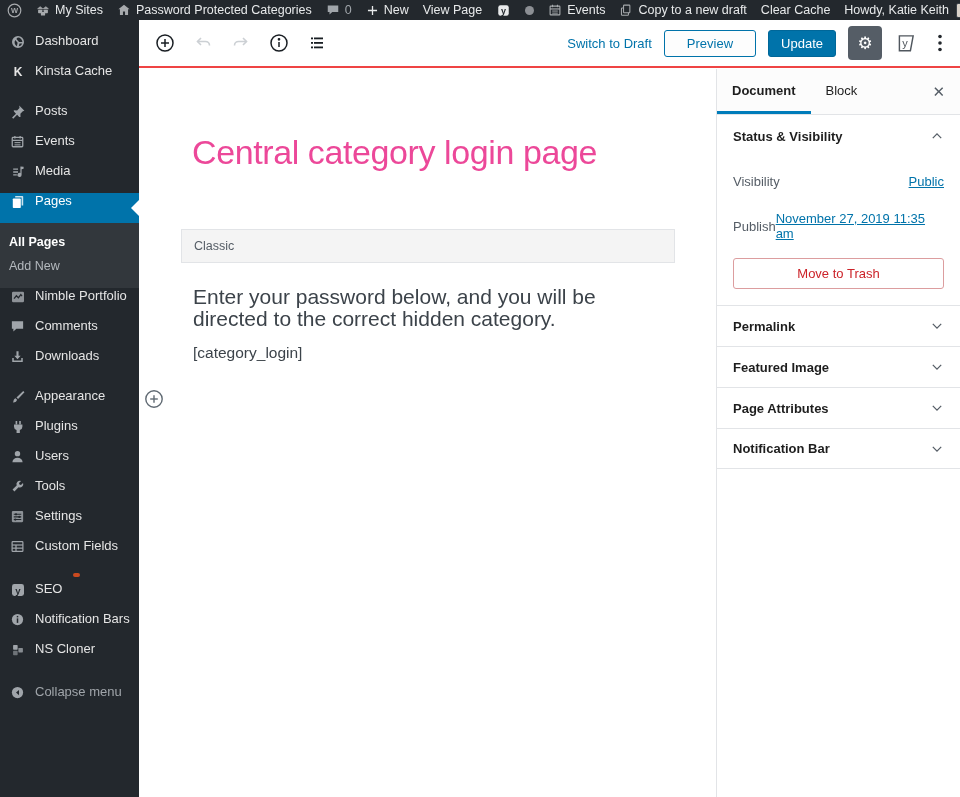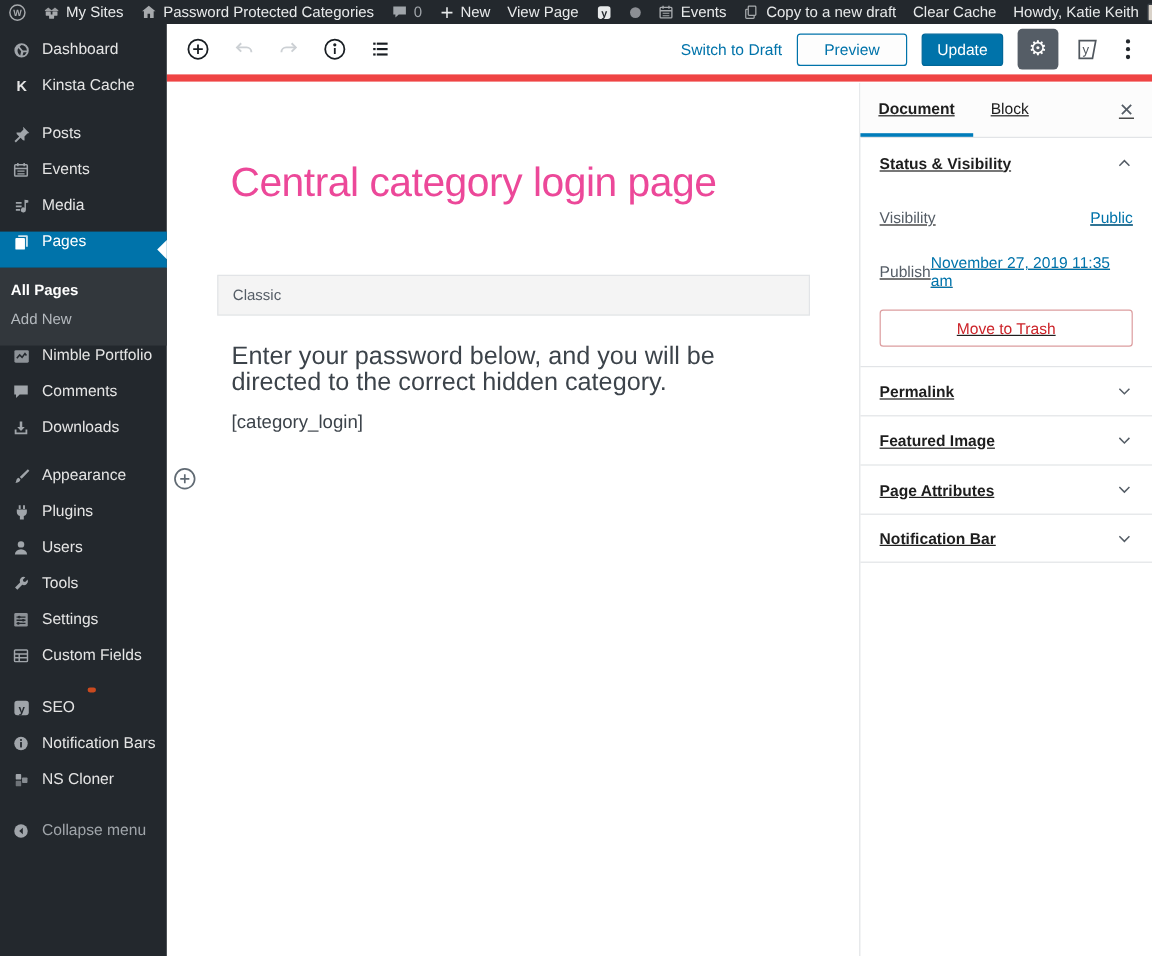--- a/index.html
+++ b/index.html
@@ -49,21 +49,21 @@
   .submenu-item { display:block; padding:5px 8px 5px 9px; color:#b4b9be; font-size:12.5px; cursor:pointer; }
   .submenu-item.current { color:#fff; font-weight:bold; }
   .menu-gap { height:10px; }
   .menu-gap-lg { height:13px; }
   .seo-badge { width:7px; height:4px; background:#ca4a1f; border-radius:2px; margin:-8px 0 0 2px; }
   .collapse-item { color:#a0a5aa; }
 
   
   .editor-header {
     position:absolute; left:139px; top:20px; right:0; height:48px;
-    background:#fff; border-bottom:6px solid #ef4444;
+    background:#fff; border-bottom:2px solid #ef4444;
     display:flex; align-items:center; padding:0 10px 0 12px; z-index:30;
   }
   .eh-left { display:flex; align-items:center; gap:10px; }
   .tb-btn { width:28px; height:28px; display:flex; align-items:center; justify-content:center; background:none; border:none; cursor:pointer; color:#191e23; }
   .tb-btn.disabled { color:#ccd0d4; cursor:default; }
   .eh-right { margin-left:auto; display:flex; align-items:center; gap:12px; }
   .link-draft { color:#0073aa; font-size:13px; text-decoration:none; cursor:pointer; }
   .btn { font-family:inherit; font-size:13px; border-radius:3px; cursor:pointer; }
   .btn-preview { background:#fdfdfd; border:1px solid #0073aa; color:#0073aa; padding:5px 22px; }
   .btn-update { background:#0073aa; border:1px solid #006799; color:#fff; padding:5px 12px; }
@@ -91,21 +91,21 @@
     font-size:15.5px; color:#3c434a; cursor:text;
   }
   .inserter-btn {
     position:absolute; left:5px; top:320px; width:20px; height:20px;
     background:none; border:none; color:#606a73; cursor:pointer; padding:0;
   }
 
   
   .panel {
     position:absolute; left:716px; top:69px; width:244px; bottom:0;
-    background:#fff; border-left:1px solid #e2e4e7; font-size:13px; z-index:20;text-decoration:underline;
+    background:#fff; border-left:1px solid #e2e4e7; font-size:13px; z-index:20;
   }
   .panel-tabs { height:46px; display:flex; align-items:stretch; border-bottom:1px solid #e2e4e7; background:#fcfcfc; }
   .tab { display:flex; align-items:center; padding:0 15px; border-bottom:3px solid transparent; cursor:pointer; color:#1e1e1e; }
   .tab.active { font-weight:bold; border-bottom-color:#007cba; }
   .close-x { margin-left:auto; display:flex; align-items:center; padding:0 15px; font-size:15px; color:#555d66; cursor:pointer; }
   .section-header {
     display:flex; justify-content:space-between; align-items:center;
     padding:0 16px; height:41px; font-weight:bold; color:#1e1e1e;
     border-top:1px solid #e2e4e7; cursor:pointer;
   }

